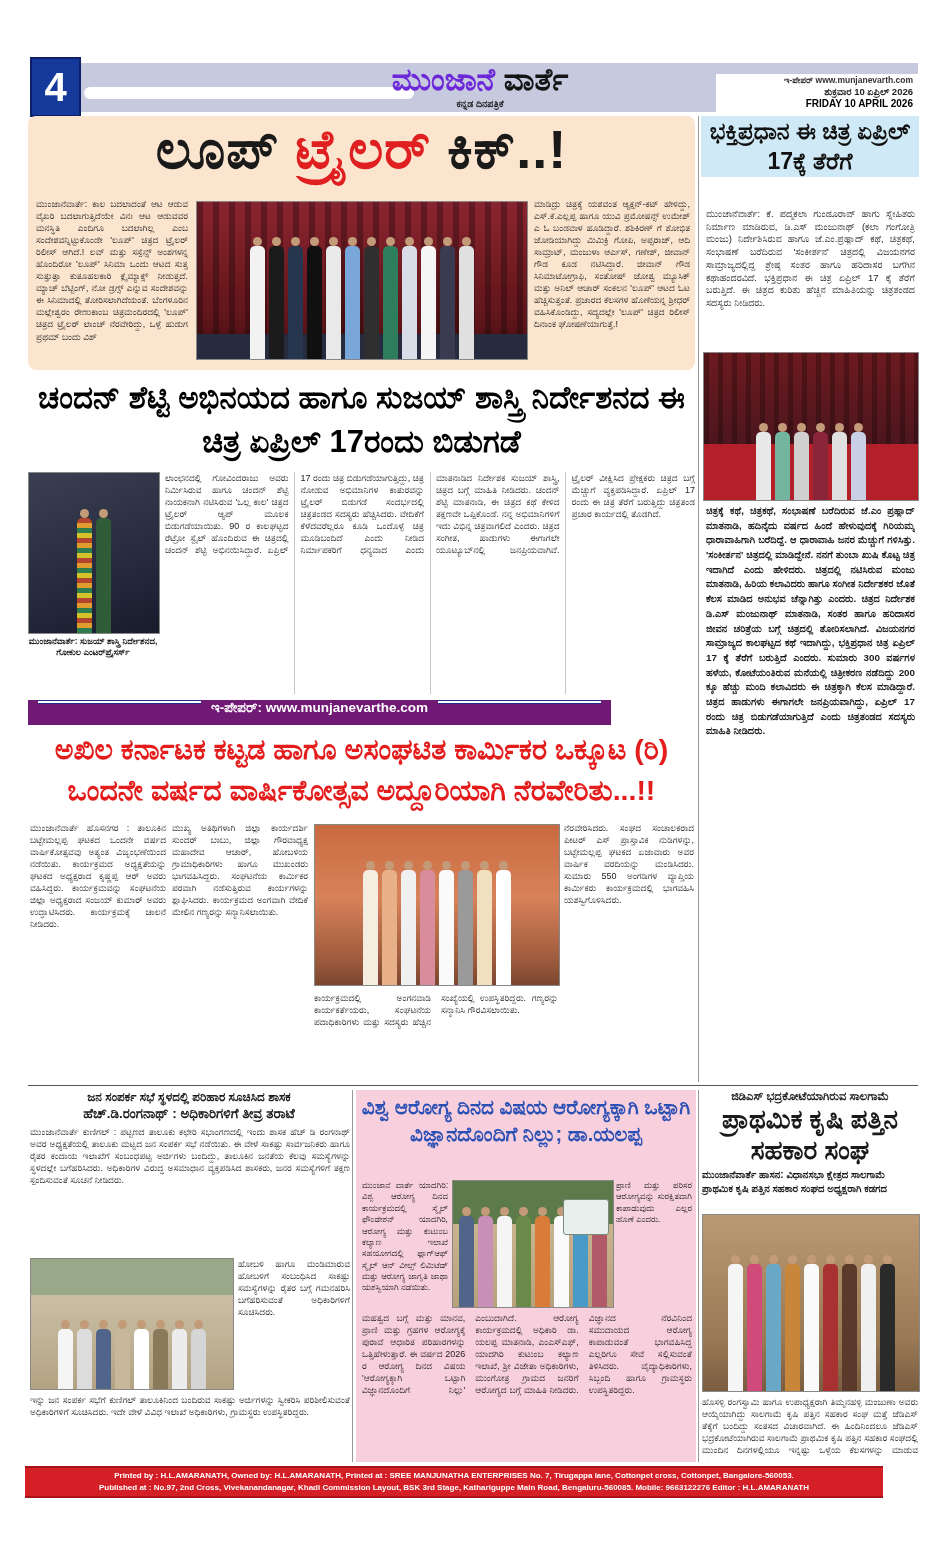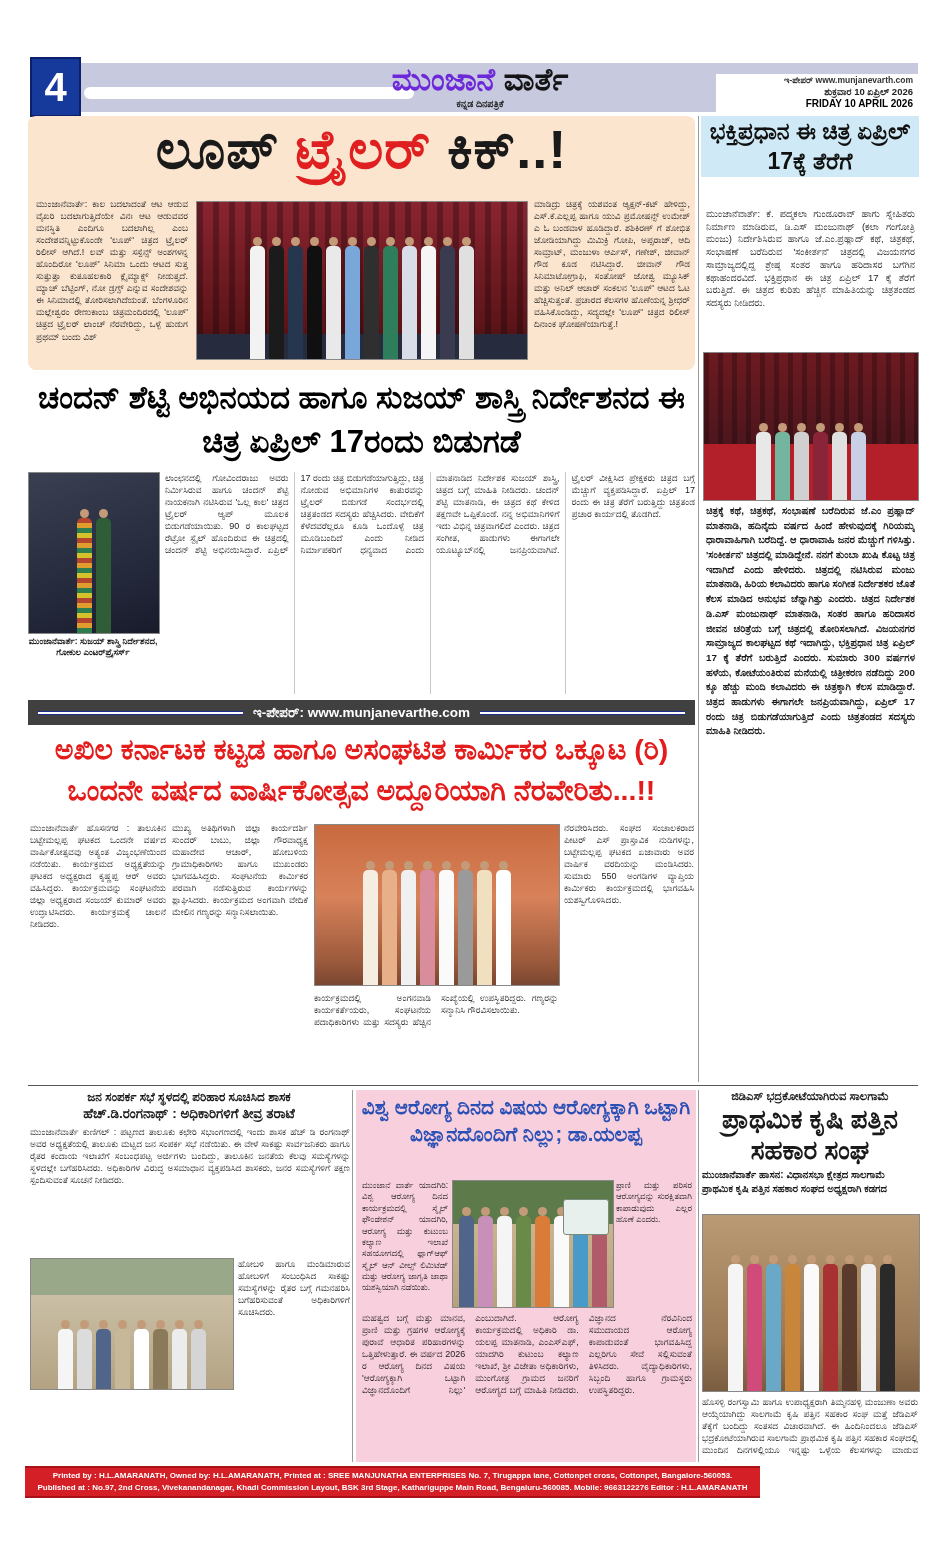--- a/index.html
+++ b/index.html
@@ -47,21 +47,21 @@
        linear-gradient(#6d1a20,#43151c 80%);}
   #rs-bottom{left:706px;top:504px;width:209px;height:576px;font-size:9.8px;line-height:1.5;font-weight:bold;}
   
   #mid-h{left:28px;top:376px;width:667px;height:90px;text-align:center;font-size:31px;font-weight:bold;line-height:1.42;color:#000;}
   
   #couple-photo{left:28px;top:472px;width:130px;height:160px;
      background:linear-gradient(160deg,#3a3f52,#23273a 70%,#181b2a);}
   #couple-cap{left:28px;top:636px;width:130px;height:34px;font-size:8.5px;line-height:1.3;}
   #film2-body{left:165px;top:472px;width:530px;height:222px;column-count:4;column-gap:12px;column-rule:1px solid #c6c6c6;}
   
-  #epaper{left:28px;top:700px;width:667px;height:25px;background:#404040;display:flex;align-items:center;color:#fff;}
+  #epaper{left:28px;top:700px;width:583px;height:25px;background:#701a75;display:flex;align-items:flex-start;color:#fff;}
   #epaper .rule{flex:1;height:2px;background:#fff;margin:0 10px;border-top:1px solid #1d2e8f;border-bottom:1px solid #1d2e8f;}
   #epaper .txt{font-size:13.5px;font-weight:bold;}
   
   #red-h{left:28px;top:729px;width:667px;height:86px;text-align:center;color:#e41c1c;font-size:28.5px;font-weight:bold;line-height:1.45;}
   
   .ucol{font-size:9px;}
   #u-col1{left:30px;top:822px;width:136px;height:258px;}
   #u-col2{left:172px;top:822px;width:136px;height:258px;}
   #union-photo{left:314px;top:824px;width:244px;height:160px;
      background:linear-gradient(#c96a3f,#d8825a 45%,#9c5a3c 85%,#7a4630);}
@@ -87,21 +87,21 @@
   #pink-side{left:616px;top:1180px;width:76px;height:126px;font-size:8.5px;}
   #pink-body{left:362px;top:1312px;width:330px;height:144px;column-count:3;column-gap:10px;}
   
   #br-kick{left:702px;top:1090px;width:216px;text-align:center;font-size:11.5px;font-weight:bold;}
   #br-h{left:702px;top:1104px;width:216px;text-align:center;font-size:26px;font-weight:bold;line-height:1.2;}
   #br-byline{left:702px;top:1168px;width:216px;height:42px;font-size:10px;font-weight:bold;line-height:1.4;}
   #coop-photo{left:702px;top:1214px;width:216px;height:176px;
      background:linear-gradient(#b99a74,#9a7a56 70%,#7a5c40);}
   #br-body{left:702px;top:1396px;width:216px;height:64px;}
   
-  #footer{left:25px;top:1466px;width:735px;height:28px;background:#d41f26;border-top:2px solid #a81218;border-bottom:2px solid #a81218;
+  #footer{left:25px;top:1466px;width:858px;height:28px;background:#d41f26;border-top:2px solid #a81218;border-bottom:2px solid #a81218;
      display:flex;flex-direction:column;align-items:center;justify-content:center;color:#fff;font-weight:bold;font-size:8px;line-height:1.5;text-align:center;}
 </style>
 </head>
 <body>
 
 <div id="page">
 
   <div class="abs" id="band"></div>
   <div class="abs" id="pnum">
     <span>4</span>
@@ -197,20 +197,21 @@
       <div class="person" style="background: rgb(245, 245, 245);"></div>
       <div class="person" style="background: rgb(220, 220, 220);"></div>
       <div class="person" style="background: rgb(81, 101, 138);"></div>
       <div class="person" style="background: rgb(200, 184, 154);"></div>
       <div class="person" style="background: rgb(255, 255, 255);"></div>
       <div class="person" style="background: rgb(138, 122, 90);"></div>
       <div class="person" style="background: rgb(236, 236, 236);"></div>
       <div class="person" style="background: rgb(213, 213, 213);"></div>
     </div>
   <div class="abs body-text" id="bl-side">ಹೋಬಳಿ ಹಾಗೂ ಮಂಡಿಮಾರುವ ಹೋಬಳಿಗೆ ಸಂಬಂಧಿಸಿದ ಸಾಕಷ್ಟು ಸಮಸ್ಯೆಗಳನ್ನು ರೈತರ ಬಗ್ಗೆ ಗಮನಹರಿಸಿ ಬಗೆಹರಿಸುವಂತೆ ಅಧಿಕಾರಿಗಳಿಗೆ ಸೂಚಿಸಿದರು.</div>
+  <div class="abs body-text" id="bl-body2">ಇನ್ನು ಜನ ಸಂಪರ್ಕ ಸಭೆಗೆ ಕುಣಿಗಲ್ ತಾಲೂಕಿನಿಂದ ಬಂದಿರುವ ಸಾಕಷ್ಟು ಅರ್ಜಿಗಳನ್ನು ಸ್ವೀಕರಿಸಿ ಪರಿಶೀಲಿಸುವಂತೆ ಅಧಿಕಾರಿಗಳಿಗೆ ಸೂಚಿಸಿದರು. ಇದೇ ವೇಳೆ ವಿವಿಧ ಇಲಾಖೆ ಅಧಿಕಾರಿಗಳು, ಗ್ರಾಮಸ್ಥರು ಉಪಸ್ಥಿತರಿದ್ದರು.</div>
 
   <div class="abs" id="pink"></div>
   <div class="abs" id="pink-h">ವಿಶ್ವ ಆರೋಗ್ಯ ದಿನದ ವಿಷಯ ಆರೋಗ್ಯಕ್ಕಾಗಿ ಒಟ್ಟಾಗಿ ವಿಜ್ಞಾನದೊಂದಿಗೆ ನಿಲ್ಲು; ಡಾ.ಯಲಪ್ಪ</div>
   <div class="abs body-text" id="pink-byline">ಮುಂಜಾನೆ ವಾರ್ತೆ ಯಾದಗಿರಿ: ವಿಶ್ವ ಆರೋಗ್ಯ ದಿನದ ಕಾರ್ಯಕ್ರಮದಲ್ಲಿ ಸ್ಮೈಲ್ ಫೌಂಡೇಶನ್ ಯಾದಗಿರಿ, ಆರೋಗ್ಯ ಮತ್ತು ಕುಟುಂಬ ಕಲ್ಯಾಣ ಇಲಾಖೆ ಸಹಯೋಗದಲ್ಲಿ ಫ್ಲಾಗ್‌ಆಫ್ ಸ್ಮೈಲ್ ಆನ್ ವೀಲ್ಸ್ ಲಿಮಿಟೆಡ್ ಮತ್ತು ಆರೋಗ್ಯ ಜಾಗೃತಿ ಜಾಥಾ ಯಶಸ್ವಿಯಾಗಿ ನಡೆಯಿತು.</div>
   <div class="photo" id="rally-photo">
       <div class="person" style="background: rgb(81, 101, 138);"></div>
       <div class="person" style="background: rgb(200, 144, 184);"></div>
       <div class="person" style="background: rgb(245, 245, 245);"></div>
       <div class="person" style="background: rgb(106, 138, 74);"></div>
       <div class="person" style="background: rgb(217, 124, 58);"></div>

